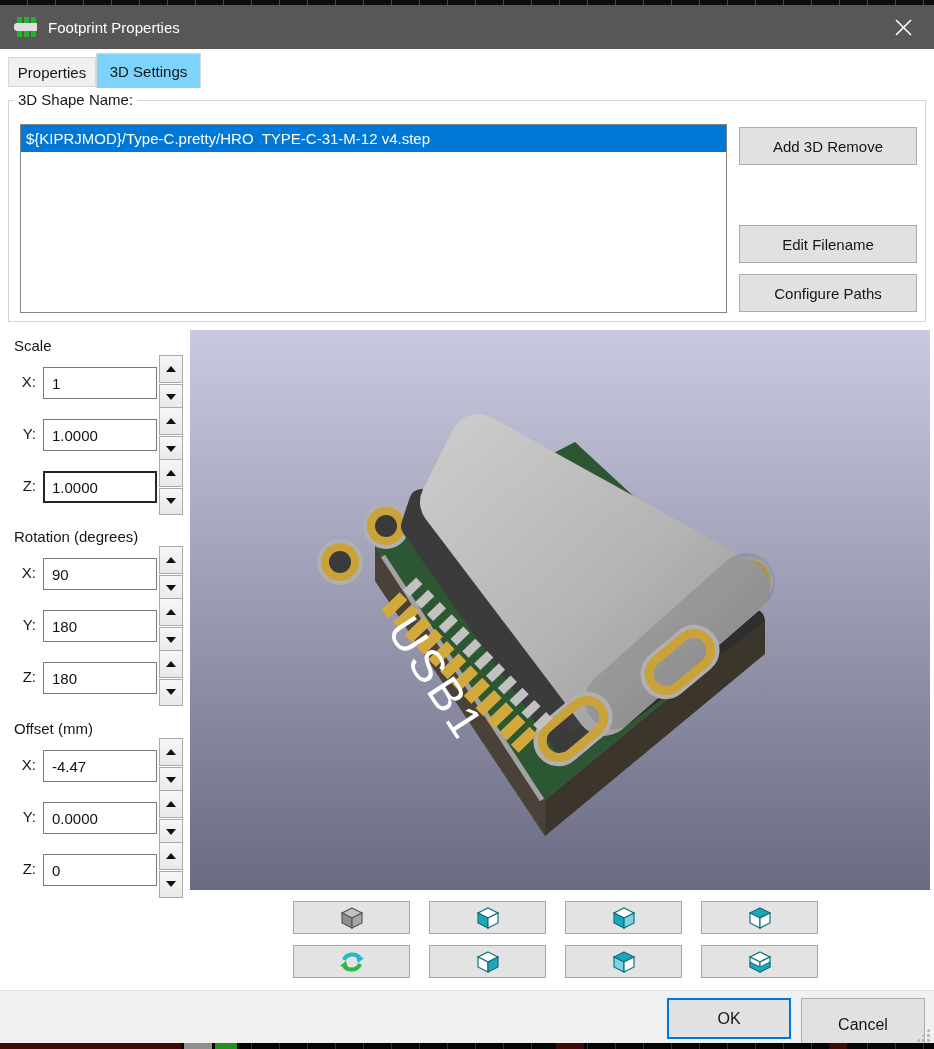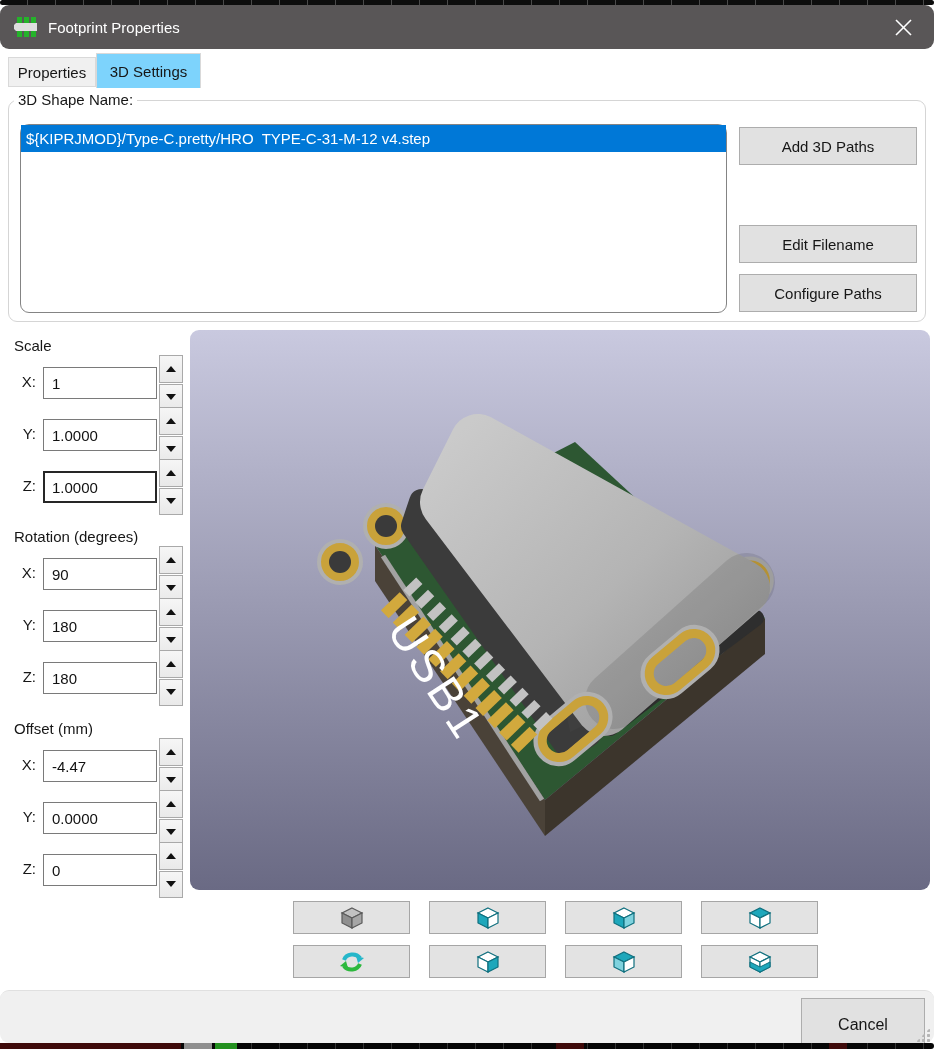--- a/index.html
+++ b/index.html
@@ -1,18 +1,18 @@
 <!DOCTYPE html>
 <html><head>
 <meta charset="utf-8">
 <style>
   html,body{margin:0;padding:0;background:#fff;}
   .stage{position:relative;width:934px;height:1049px;overflow:hidden;
          font-family:"Liberation Sans",sans-serif;color:#161616;background:#fff;}
-  .abs{position:absolute;border-radius:9px;}
+  .abs{position:absolute;}
   
   .top-strip{left:0;top:0;width:934px;height:5px;background:#0d0d0d;
     background-image:repeating-linear-gradient(90deg,transparent 0 27px,#4a4a4a 27px 28px);}
   .bottom-strip{left:0;top:1043px;width:934px;height:6px;background:#060606;
     background-image:repeating-linear-gradient(90deg,transparent 0 27px,#333 27px 28px);}
   .seg{position:absolute;top:0;height:6px;}
   
   .titlebar{left:0;top:5px;width:934px;height:44px;background:#595657;display:flex;align-items:center;}
   .titlebar .ticon{margin-left:13px;width:26px;height:22px;flex:0 0 auto;}
   .titlebar .ttext{margin-left:9px;color:#ffffff;font-size:15px;}
@@ -86,21 +86,21 @@
   </div>
   <div class="tab tab-active">
     <span>3D Settings</span>
   </div>
 
   <span class="legend">3D Shape Name:</span>
   <div class="abs groupbox"></div>
   <div class="abs listbox">
     <div class="listrow-sel">${KIPRJMOD}/Type-C.pretty/HRO  TYPE-C-31-M-12 v4.step</div>
   </div>
-  <div class="gbtn" style="top:127px;">Add 3D Paths</div>
+  <div class="gbtn" style="top:127px;">Add 3D Remove</div>
   <div class="gbtn" style="top:274px;">Configure Paths</div>
   <div class="gbtn" style="top:225px;">Edit Filename</div>
 
   <span class="seclabel" style="top:337px;">Scale</span>
   <div class="srow" style="top:367px;">
     <span class="axl">X:</span>
     <input value="1" style="">
     <div class="spin">
       <div class="sbtn">
           <span class="tri-up"></span>
@@ -339,20 +339,21 @@
   <div class="vbtn" style="left:701px;top:945px;">
     <svg width="26" height="26" viewBox="0 0 26 26">
       <polygon points="13,3 23,8 13,13 3,8" fill="#ffffff" stroke="#0f6f7e" stroke-width="1.2"></polygon>
       <polygon points="3,8 13,13 13,23 3,18" fill="#ffffff" stroke="#0f6f7e" stroke-width="1.2"></polygon>
       <polygon points="23,8 13,13 13,23 23,18" fill="#ffffff" stroke="#0f6f7e" stroke-width="1.2"></polygon>
       <polygon points="3,13 13,18 23,13 23,18 13,23 3,18" fill="#1ea7bb" stroke="#0f6f7e" stroke-width="1"></polygon>
     </svg>
   </div>
 
   <div class="abs footer"></div>
+  <div class="okbtn">OK</div>
   <div class="cancelbtn">Cancel</div>
   <div class="grip"></div>
 
   <div class="abs bottom-strip">
     <div class="seg" style="left:0;width:181px;background:#3f0a0a;"></div>
     <div class="seg" style="left:184px;width:28px;background:#8f8f8f;"></div>
     <div class="seg" style="left:215px;width:22px;background:#23901f;"></div>
     <div class="seg" style="left:556px;width:28px;background:#3f0a0a;"></div>
     <div class="seg" style="left:829px;width:18px;background:#3f0a0a;"></div>
   </div>

